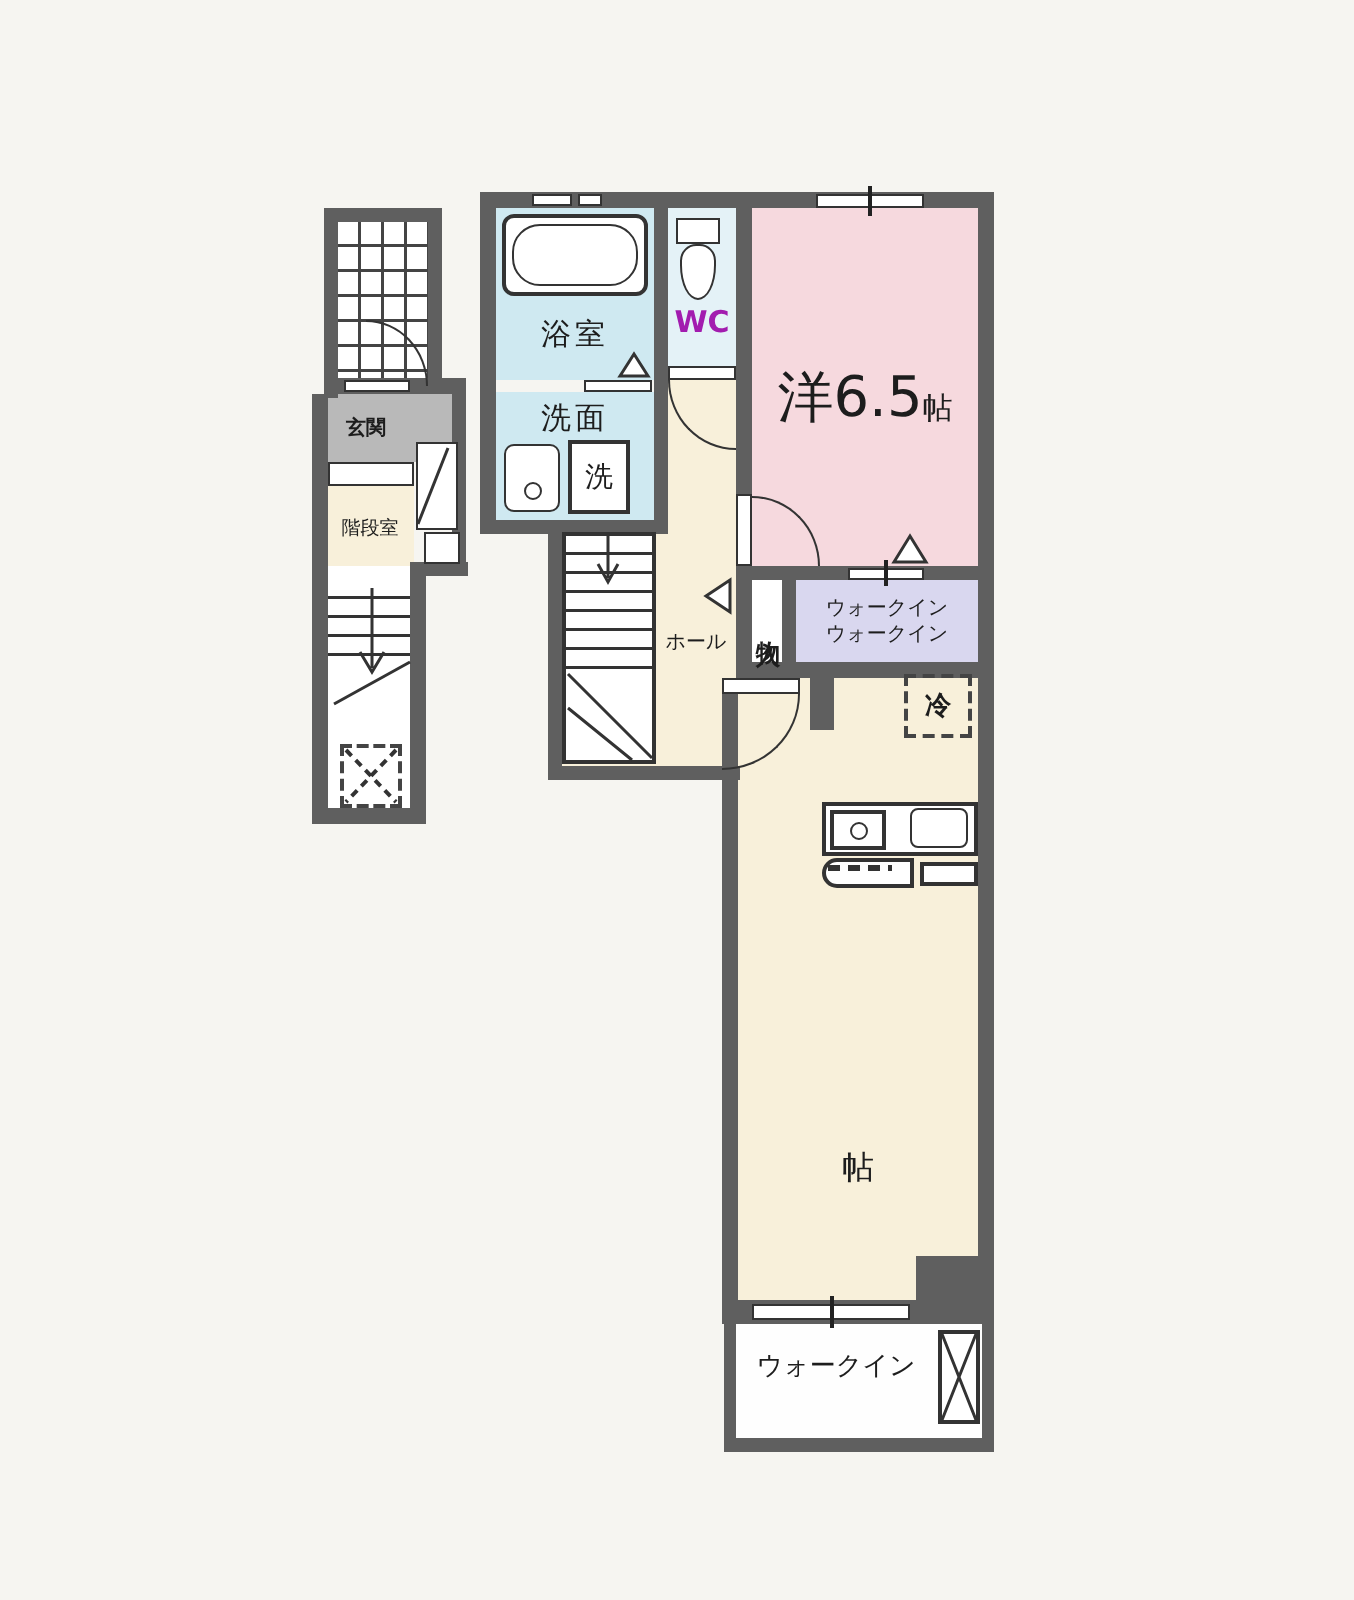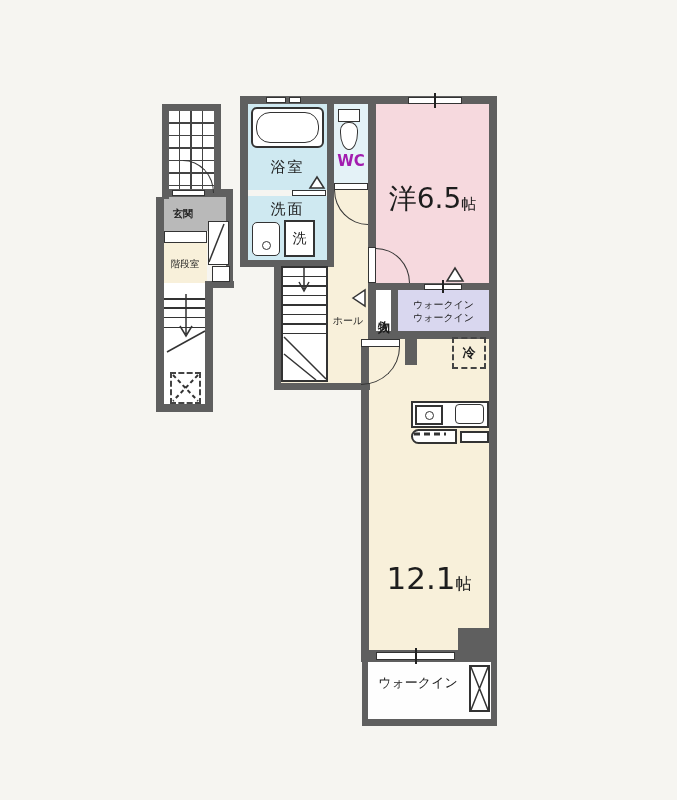--- a/index.html
+++ b/index.html
@@ -163,21 +163,20 @@
     <span>物入</span>
     </div>
   <div class="lbl" style="left:398px;top:292px;width:91px;height:38px;font-size:10px;line-height:1.35;flex-direction:column;">
     <span>ウォークイン</span>
       <span>ウォークイン</span>
     </div>
   <div class="lbl" style="left:452px;top:337px;width:34px;height:32px;font-size:13px;font-weight:600;">
     <span>冷</span>
     </div>
   <div class="lbl" style="left:369px;top:557px;width:120px;height:42px;font-size:31px;font-weight:500;">
-    <span>12.1</span>
       <span style="font-size:16px;margin-top:12px;">帖</span>
     </div>
   <div class="lbl" style="left:372px;top:674px;width:92px;height:18px;font-size:13px;">
     <span>ウォークイン</span>
     </div>
 
   <svg class="lines" width="677" height="800" viewBox="0 0 677 800">
 
     <path d="M209,262 L224,224" stroke="#333" stroke-width="1.5" fill="none"></path>
 

